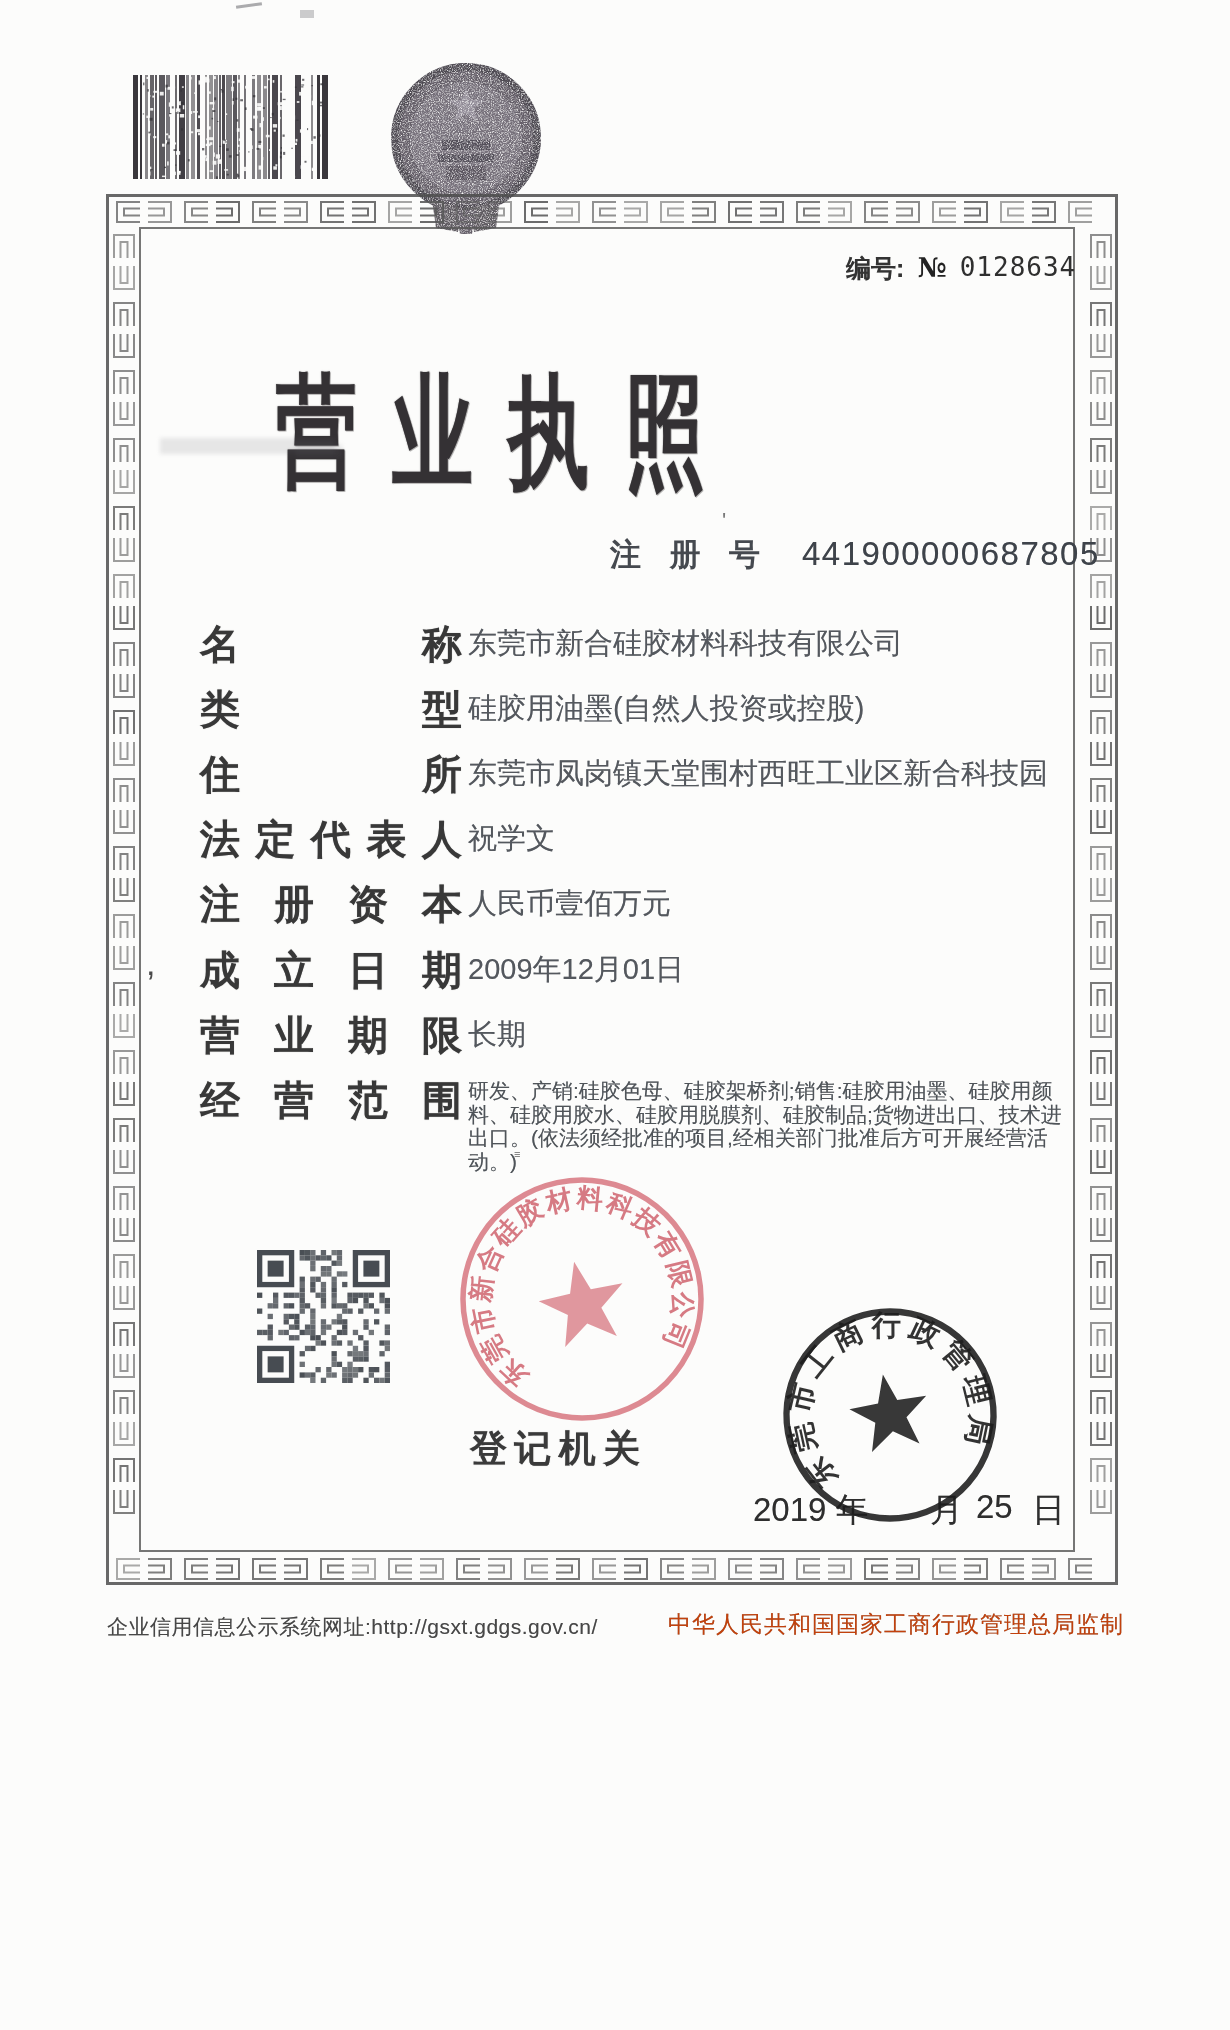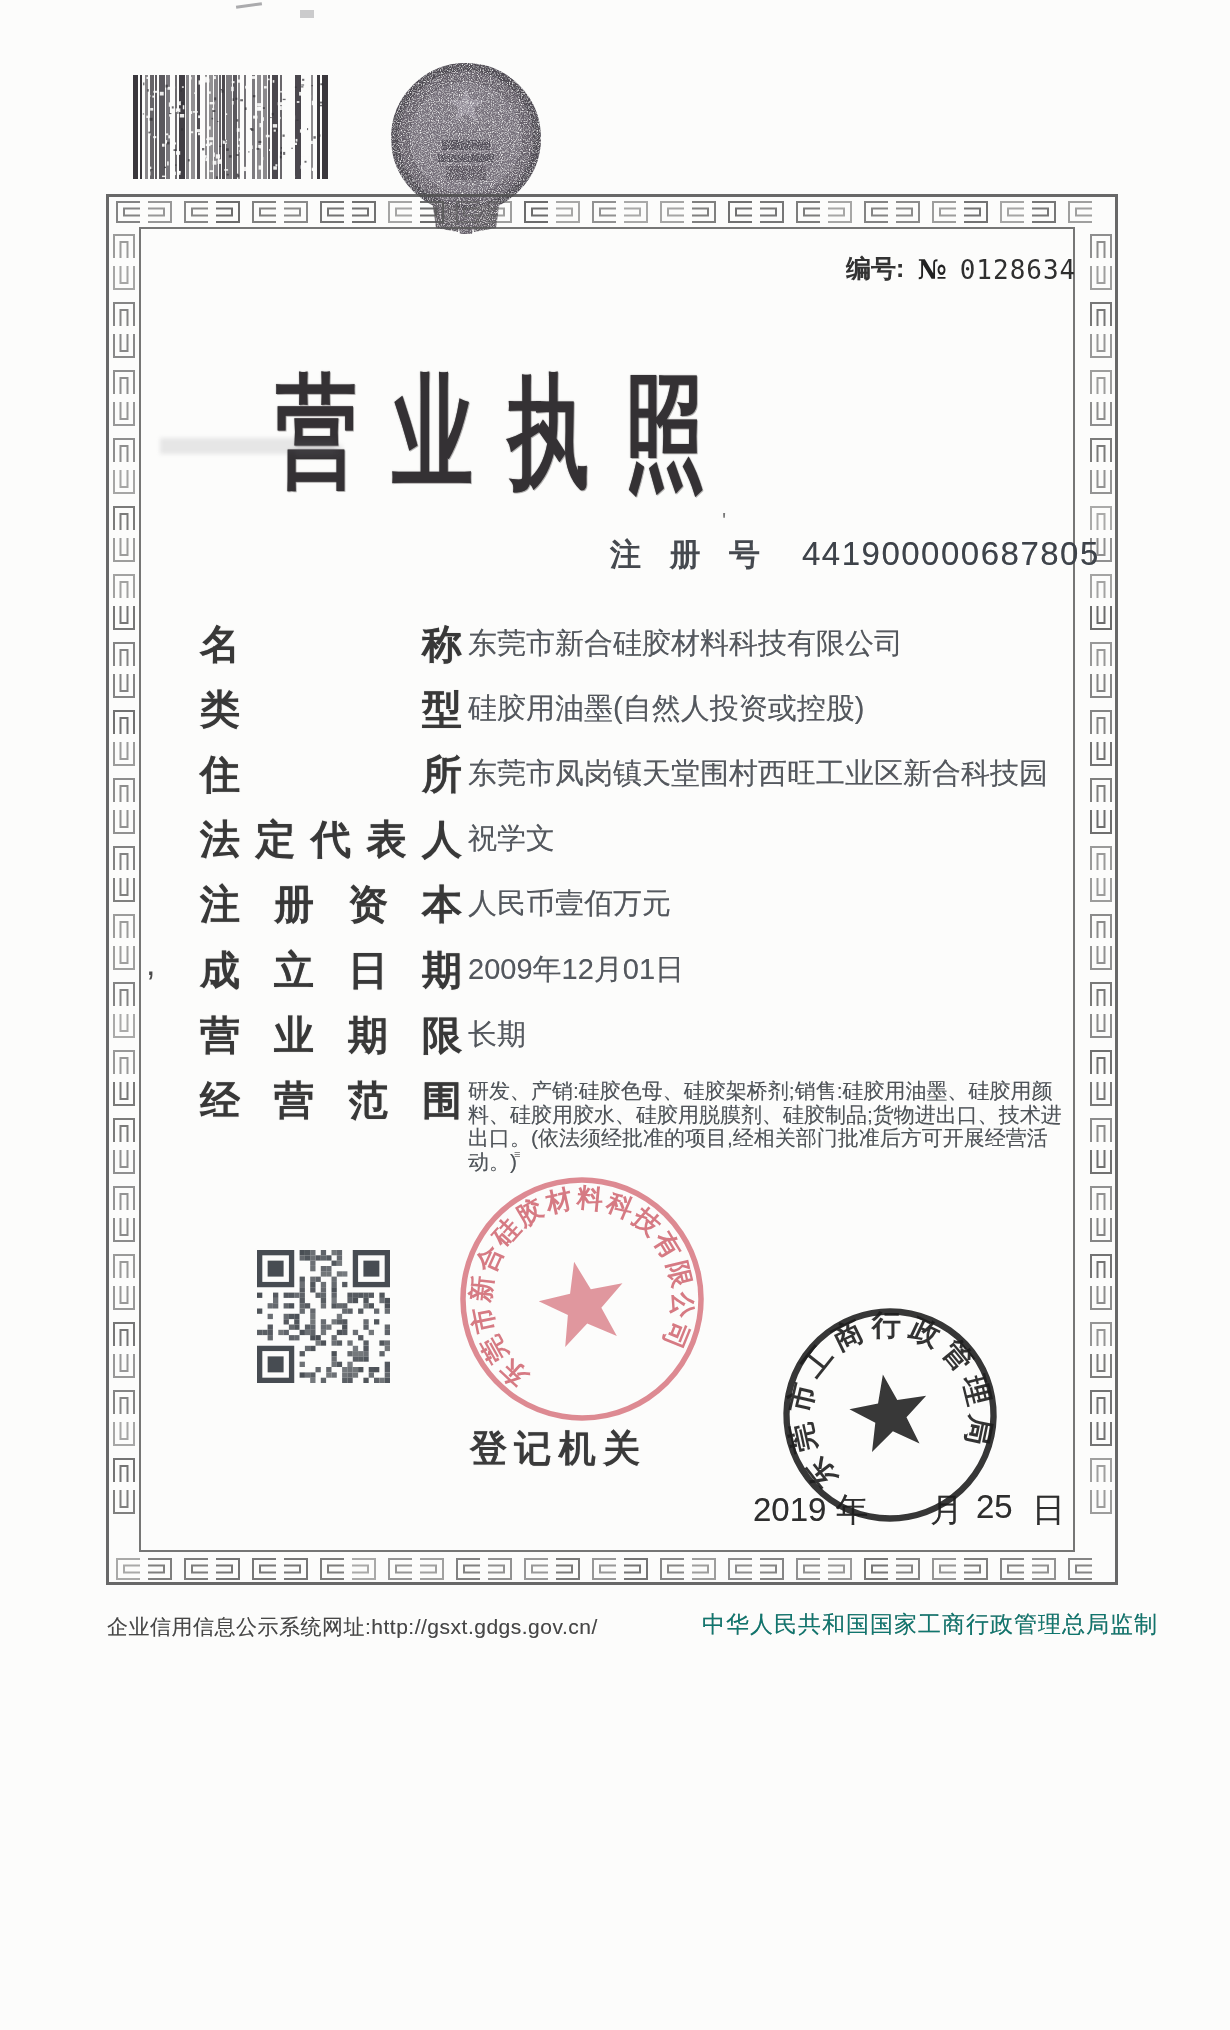--- a/index.html
+++ b/index.html
@@ -6,21 +6,21 @@
   .sheet{position:relative;width:1230px;height:2030px;background:#fcfcfb;overflow:hidden;
          font-family:"Liberation Sans",sans-serif;}
   .abs{position:absolute;}
 
   
   .frame-outer{left:106px;top:194px;width:1012px;height:1391px;border:3px solid #4e4e4e;box-sizing:border-box;opacity:.85;}
   .frame-inner{left:139px;top:227px;width:936px;height:1325px;border:2px solid #545454;box-sizing:border-box;opacity:.8;}
   .bd{overflow:visible;}
 
   
-  .serial{left:846px;top:252px;display:flex;align-items:flex-end;gap:13px;white-space:nowrap;}
+  .serial{left:846px;top:252px;display:flex;align-items:flex-start;gap:13px;white-space:nowrap;}
   .serial-label{font-size:25px;color:#333;font-weight:600;text-shadow:0 0 .6px rgba(40,40,40,.4);}
   .serial-no{font-family:"DejaVu Serif",serif;font-weight:700;font-size:27px;color:#222;}
   .serial-digits{font-family:"DejaVu Sans Mono",monospace;font-size:26px;letter-spacing:1px;color:#2f2f2f;}
 
   .title{left:276px;top:352px;font-size:122px;font-weight:800;letter-spacing:54px;color:#343134;
          white-space:nowrap;transform:scaleX(.66);transform-origin:left top;
          text-shadow:0 0 1.5px rgba(35,33,34,.7),1.5px 1px 0 rgba(45,43,44,.3);}
 
   .regno{left:610px;top:534px;display:flex;align-items:baseline;gap:42px;}
   .regno-label{width:150px;font-size:31px;color:#45494f;font-weight:600;}
@@ -42,21 +42,21 @@
 
   
   .seal-red{left:444px;top:1161px;width:276px;height:276px;transform:rotate(-12deg);}
   .seal-red-text{font-size:26px;letter-spacing:2.5px;fill:#cf636e;font-weight:600;opacity:.85;}
   .seal-black{left:765px;top:1290px;width:250px;height:250px;transform:rotate(-10deg);}
   .seal-black-text{font-size:30px;letter-spacing:6.5px;fill:#1d1d1d;font-weight:600;opacity:.9;}
 
   
   .footer-left{left:107px;top:1613px;font-size:21px;color:#474747;letter-spacing:.5px;
                text-shadow:0 0 .5px rgba(60,60,60,.4);}
-  .footer-right{left:702px;top:1609px;font-size:23px;color:#0f766e;letter-spacing:1px;
+  .footer-right{left:668px;top:1609px;font-size:23px;color:#c2410c;letter-spacing:1px;
                 text-shadow:0 0 .5px rgba(55,55,55,.45);}
 
   
   .smudge1{left:160px;top:438px;width:175px;height:16px;background:rgba(100,100,108,.14);filter:blur(2px);}
   .smudge2{left:296px;top:444px;width:46px;height:14px;background:rgba(100,100,108,.12);filter:blur(2px);}
   .tick1{left:236px;top:4px;width:26px;height:3px;background:rgba(90,90,95,.5);transform:rotate(-8deg);}
   .tick2{left:300px;top:10px;width:14px;height:8px;background:rgba(90,90,95,.3);}
   .comma-mark{left:146px;top:944px;font-size:34px;color:#4a4a4a;}
   .quote-mark{left:722px;top:508px;font-size:22px;color:#777;}
   .scope-mark{left:514px;top:1148px;font-size:11px;color:#666;letter-spacing:-1px;}

